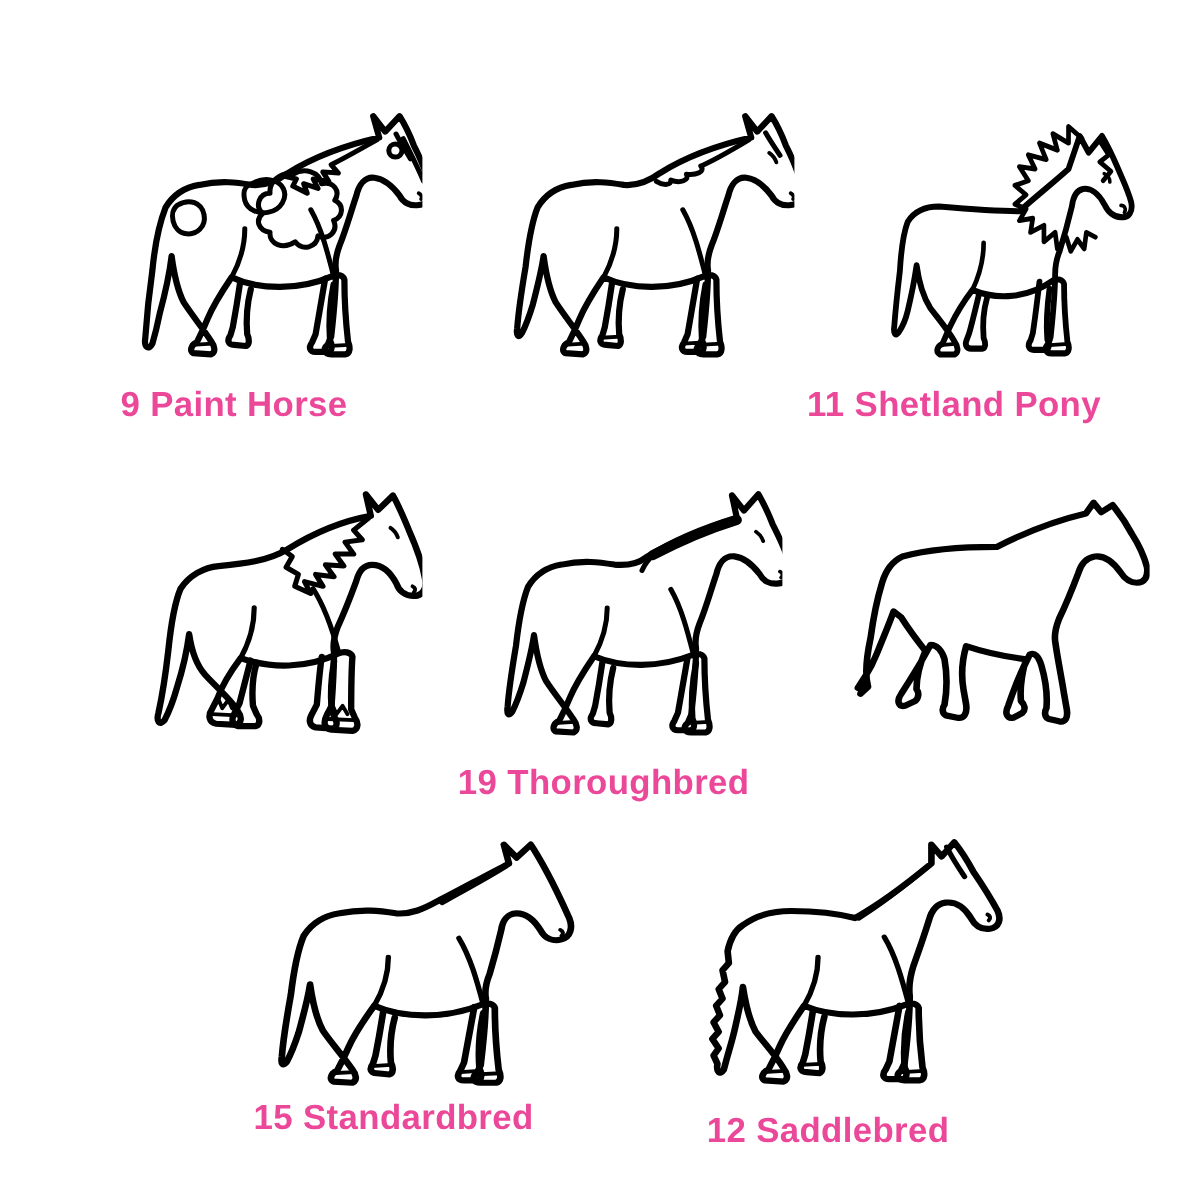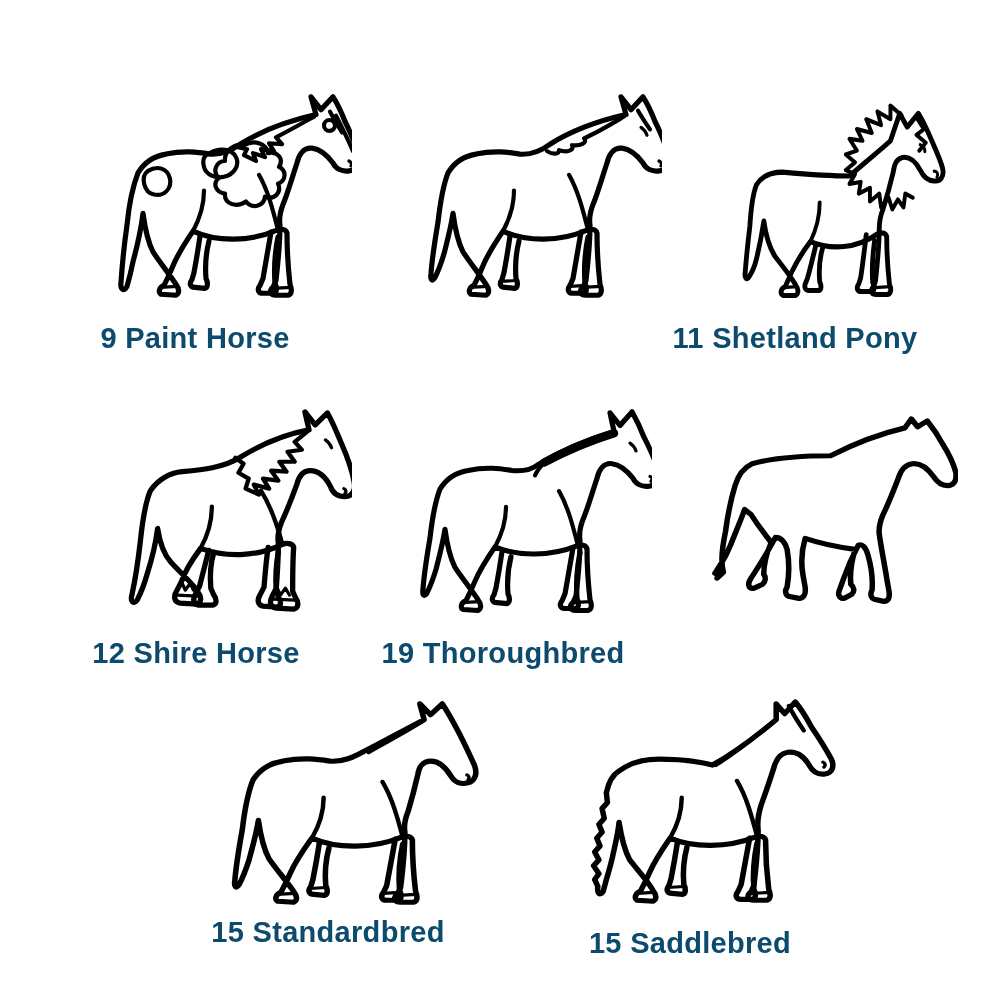--- a/index.html
+++ b/index.html
@@ -4,21 +4,21 @@
 <style>
   html,body{margin:0;padding:0;background:#fff;}
   .stage{
     position:relative;width:1000px;height:1000px;background:#fff;
     font-family:"Liberation Sans",sans-serif;overflow:hidden;
   }
   .fig{position:absolute;margin:0;padding:0;}
   .fig svg{display:block;}
   .caption{
     position:absolute;transform:translateX(-50%);
-    font-size:29px;font-weight:700;color:#0c4a6e;line-height:1;
+    font-size:29px;font-weight:700;color:#ec4899;line-height:1;
     white-space:nowrap;letter-spacing:.3px;
   }
   
   .o{fill:none;stroke:#000;stroke-width:5.2;stroke-linecap:round;stroke-linejoin:round;}
   .d{fill:none;stroke:#000;stroke-width:4.2;stroke-linecap:round;stroke-linejoin:round;}
   .m{fill:none;stroke:#000;stroke-width:8.5;stroke-linecap:round;stroke-linejoin:round;}
   .t{fill:none;stroke:#000;stroke-width:3.2;stroke-linecap:round;stroke-linejoin:round;}
 </style>
 </head>
 <body>
@@ -149,19 +149,18 @@
         <path class="d" d="M98 148C105 135 109 121 109 107"></path>
         <path class="t" d="M242 71C244 72 245 74 243 76"></path>
         <path class="t" d="M175 204L192 203M66 204L83 203M96 198L111 197"></path>
       </g>
     </svg>
   </figure>
 
   <div class="caption" style="left:195px;top:324px;">9 Paint Horse</div>
   <div class="caption" style="left:795px;top:324px;">11 Shetland Pony</div>
 
-  <div class="caption" style="left:196px;top:639px;">12 Shire Horse</div>
   <div class="caption" style="left:503px;top:639px;">19 Thoroughbred</div>
 
   <div class="caption" style="left:328px;top:918px;">15 Standardbred</div>
-  <div class="caption" style="left:690px;top:929px;">15 Saddlebred</div>
+  <div class="caption" style="left:690px;top:929px;">12 Saddlebred</div>
 
 </div>
 
 </body></html>

